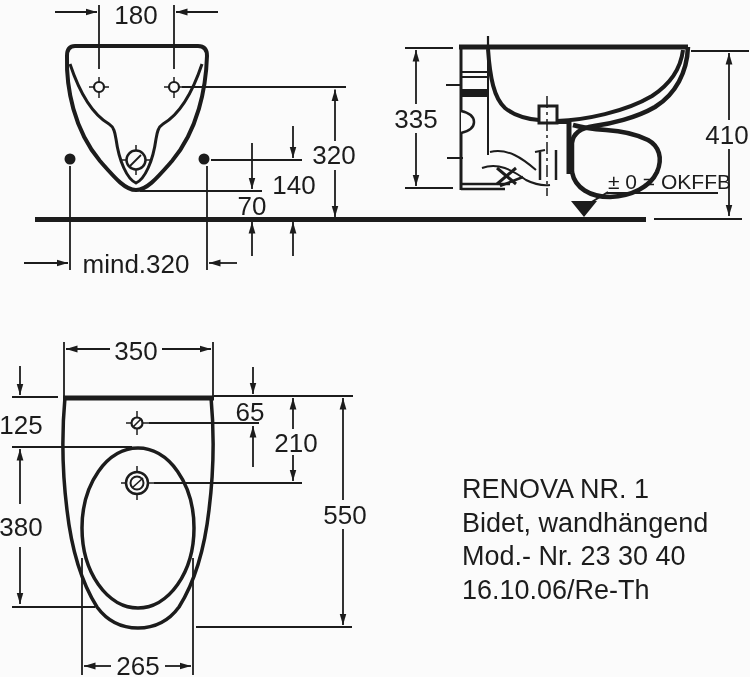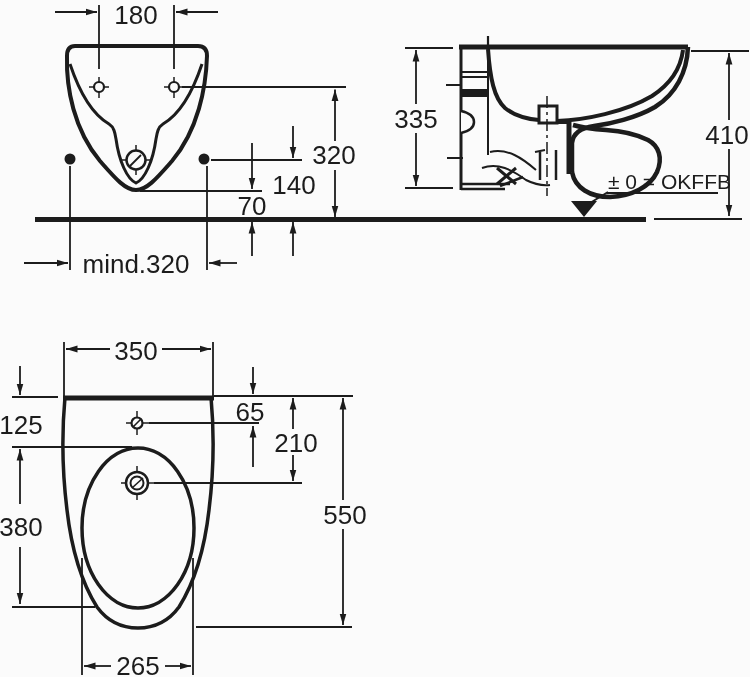--- a/index.html
+++ b/index.html
@@ -227,13 +227,19 @@
     <g>
       <line class="ink thin" x1="82" y1="558" x2="82" y2="675"></line>
       <line class="ink thin" x1="193" y1="558" x2="193" y2="675"></line>
       <line class="ink thin" x1="111" y1="666" x2="84" y2="666" marker-end="url(#arr)"></line>
       <line class="ink thin" x1="165" y1="666" x2="191" y2="666" marker-end="url(#arr)"></line>
       <text class="dim-text" text-anchor="middle" x="138" y="675">265</text>
     </g>
   </g>
 </svg>
 
+<div class="info-block">
+  <div>RENOVA NR. 1</div>
+  <div>Bidet, wandhängend</div>
+  <div>Mod.- Nr. 23 30 40</div>
+  <div>16.10.06/Re-Th</div>
 </div>
+</div>
 
 </body></html>

